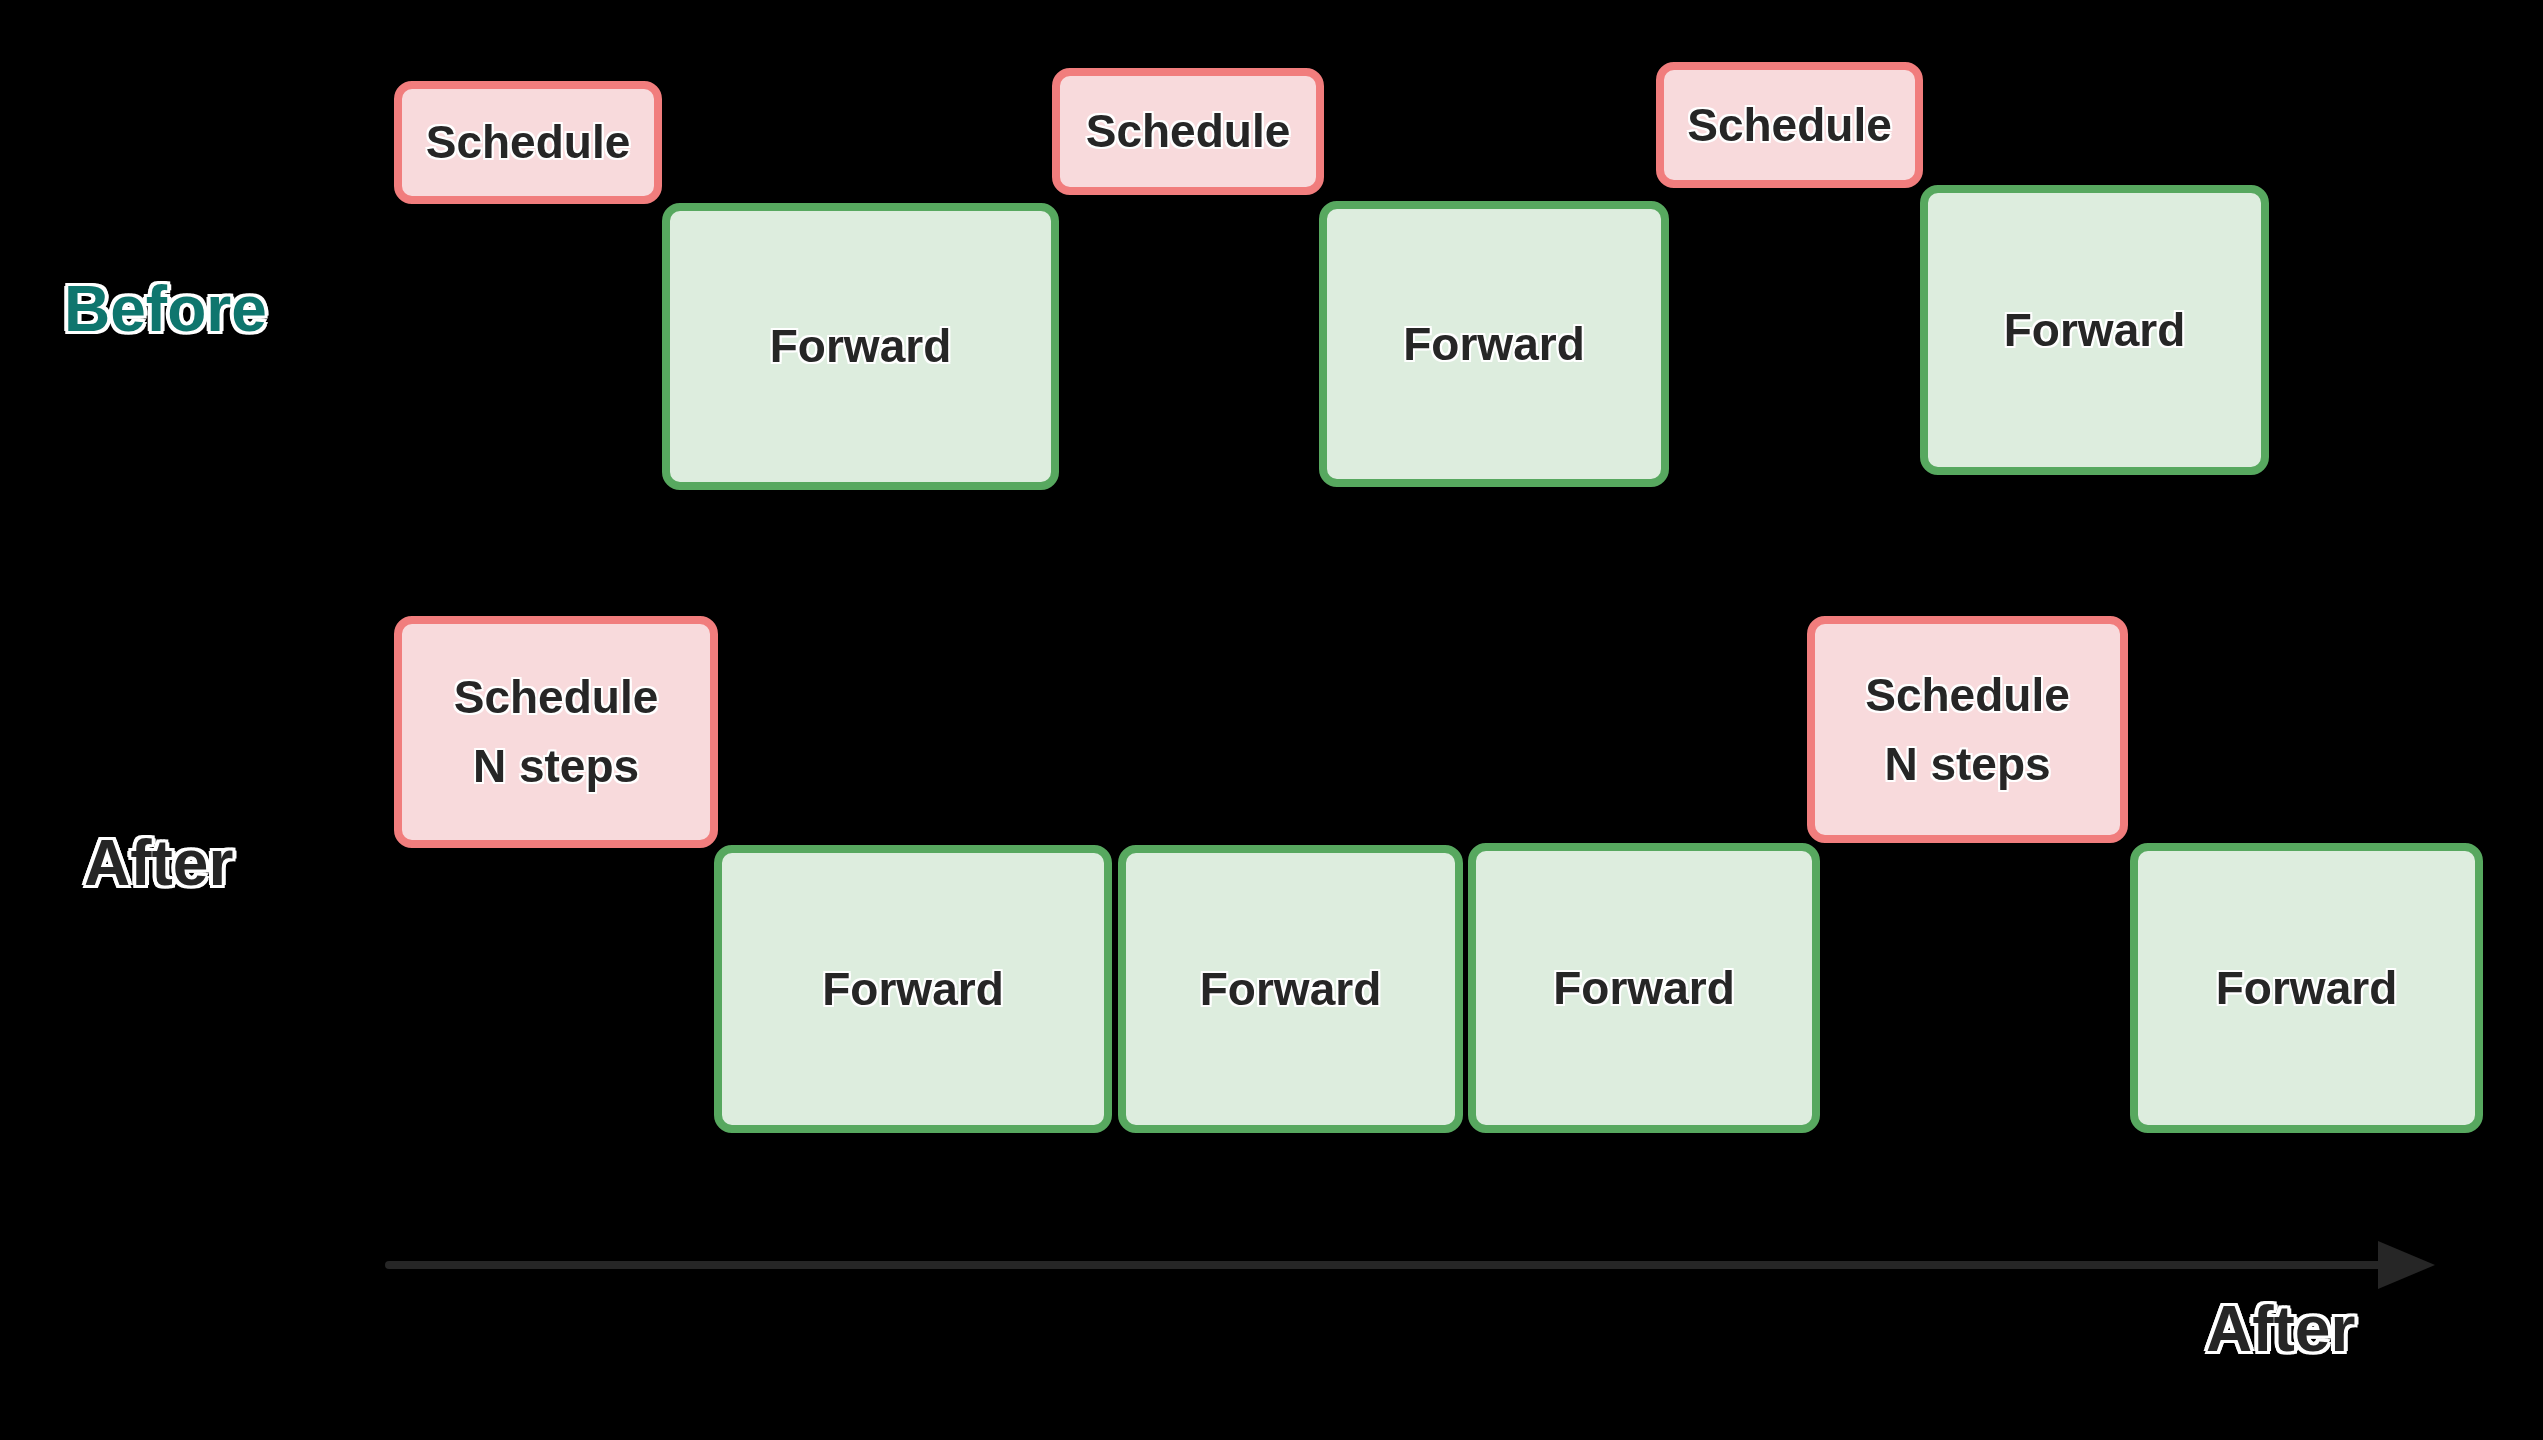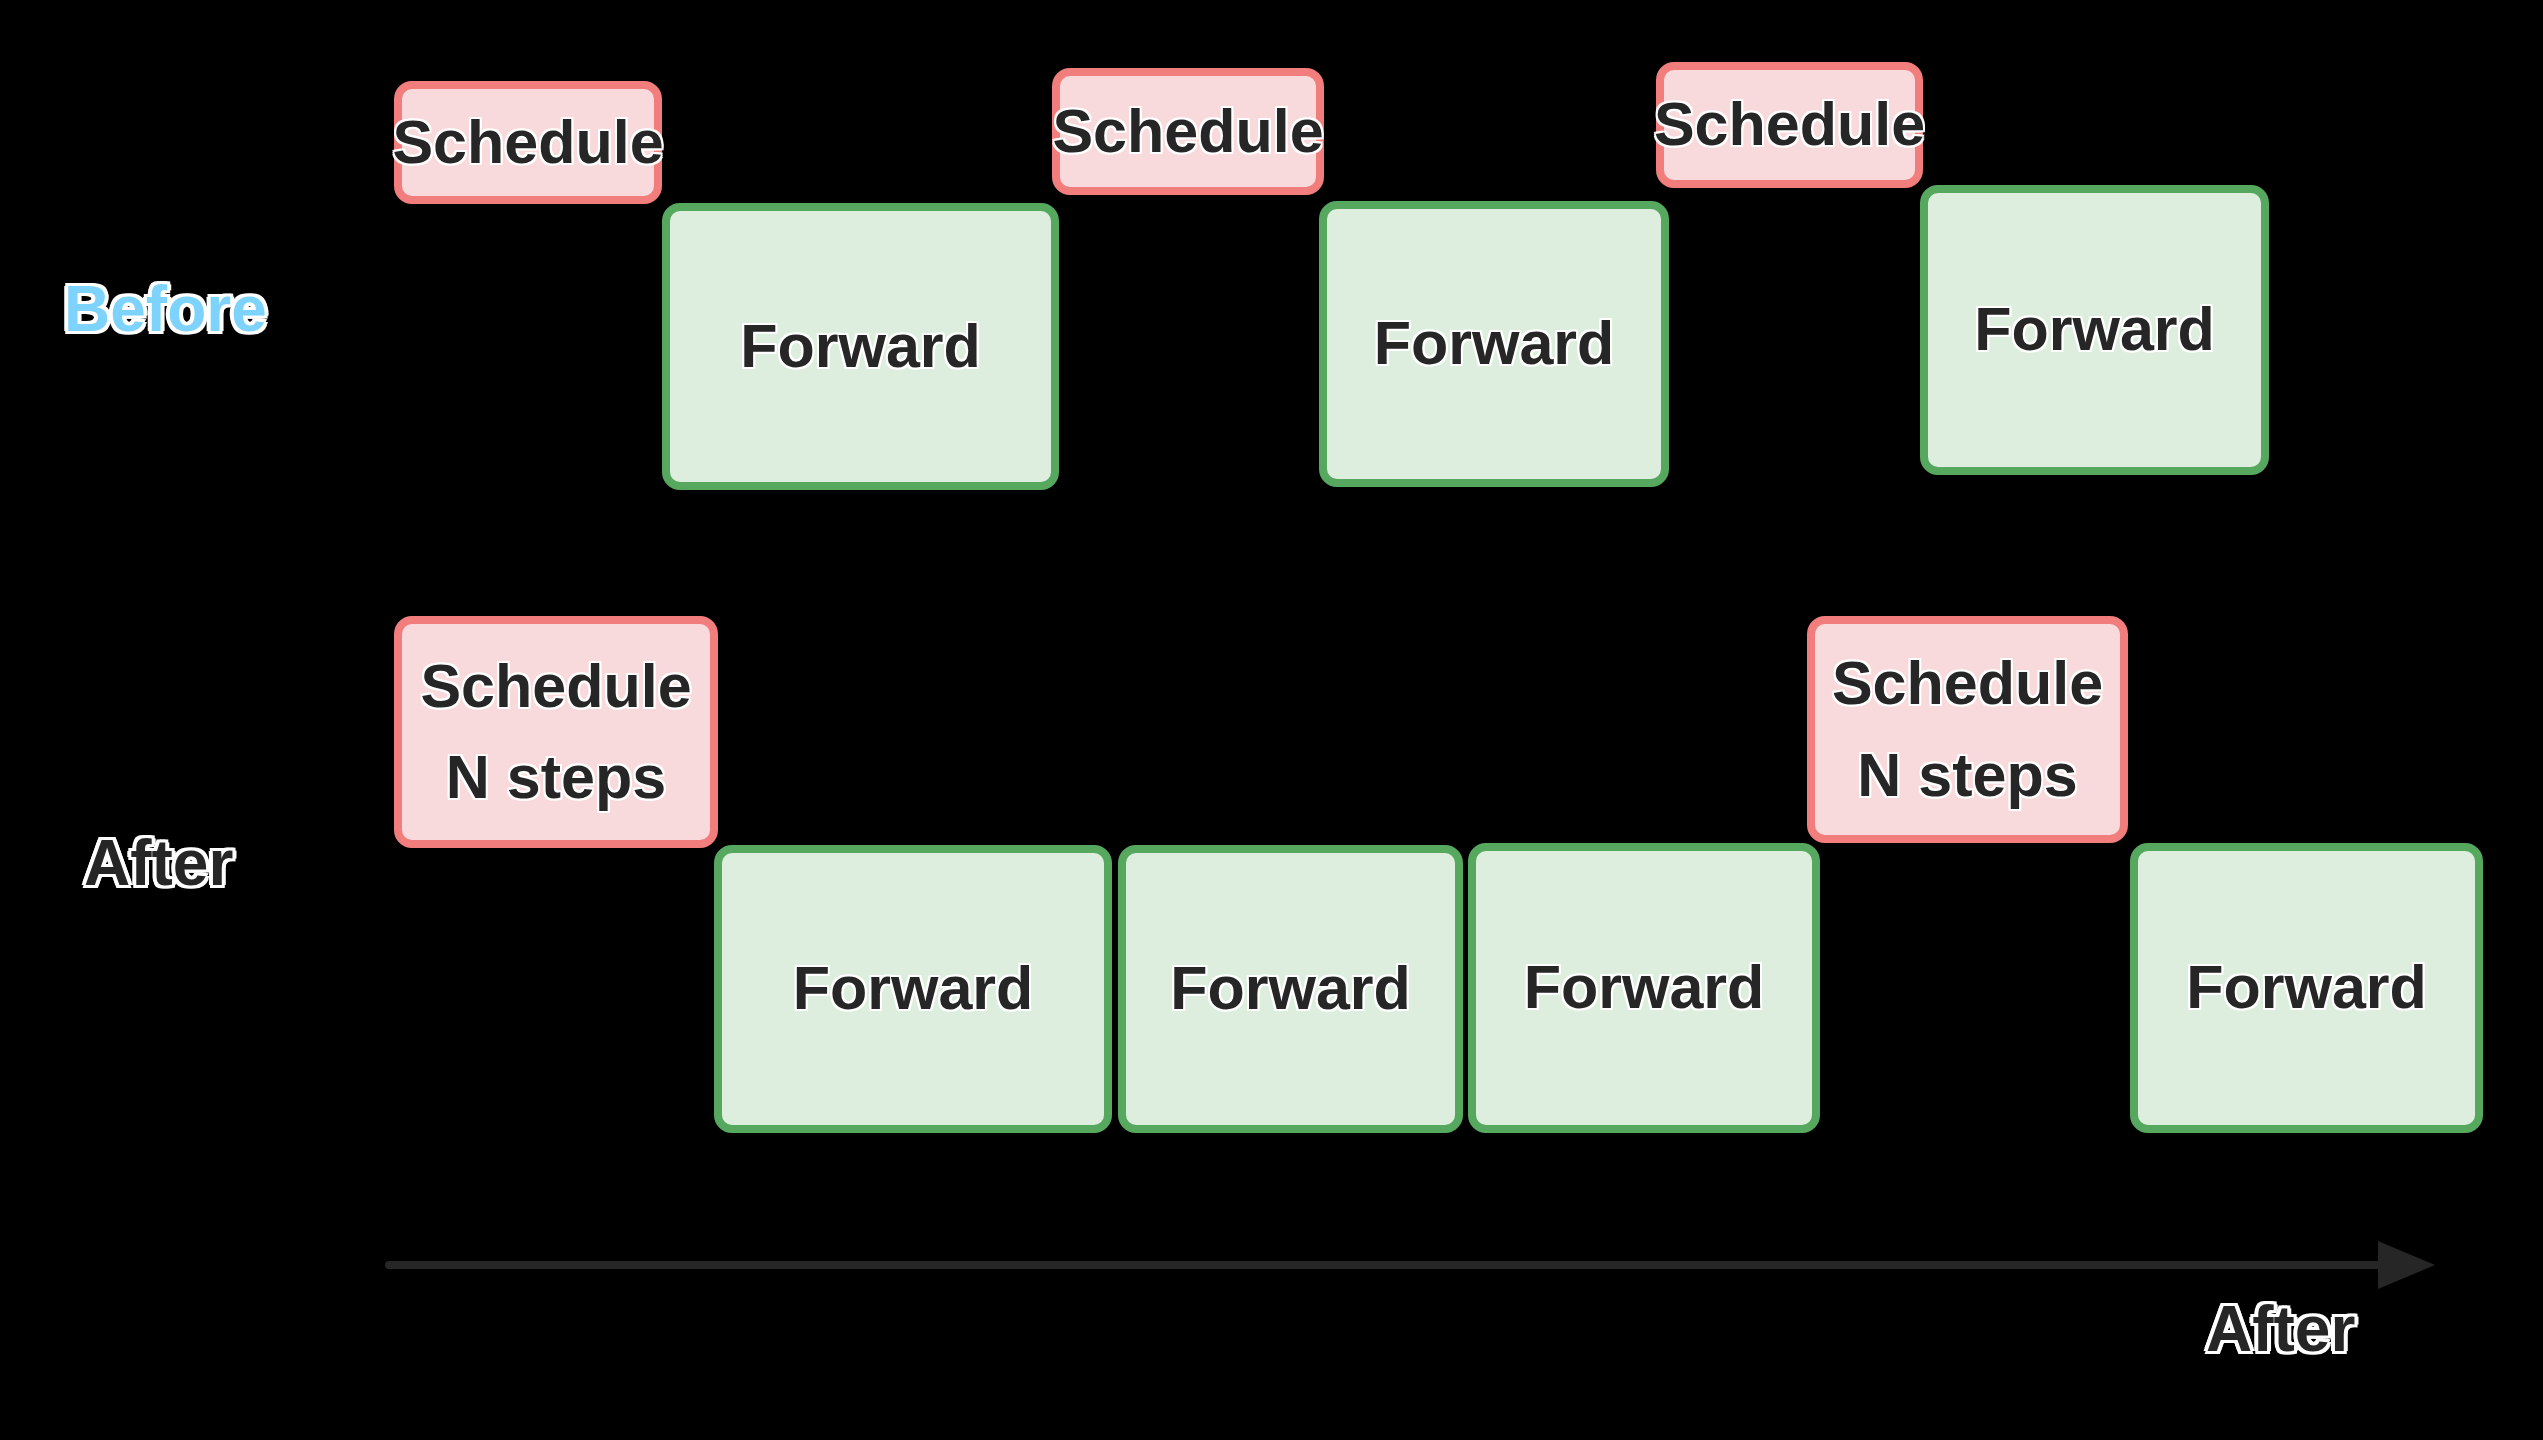--- a/index.html
+++ b/index.html
@@ -22,21 +22,21 @@
   
   .block {
     position: absolute;
     box-sizing: border-box;
     border: 8px solid;
     border-radius: 18px;
     display: flex;
     flex-direction: column;
     align-items: center;
     justify-content: center;
-    font-size: 61px;
+    font-size: 46px;
     font-weight: 700;
     line-height: 1.5;
     text-align: center;
   }
   .block.schedule { z-index: 3; }
   .block.forward  { z-index: 2; }
   .block .line {
     text-shadow:
       2px 2px 0 rgba(255,255,255,0.9), -2px -2px 0 rgba(255,255,255,0.9),
       2px -2px 0 rgba(255,255,255,0.9), -2px 2px 0 rgba(255,255,255,0.9),
@@ -79,21 +79,21 @@
     border-bottom: 24px solid transparent;
     border-left-width: 57px;
     border-left-style: solid;
     z-index: 1;
   }
 </style>
 </head>
 <body style="background: rgb(0, 0, 0);">
 
 <div id="canvas">
-  <div class="big-label" id="before-label" style="color: #7dd3fc;">Before</div>
+  <div class="big-label" id="before-label" style="color: #0f766e;">Before</div>
   <div class="big-label" id="after-label" style="color: rgb(38, 38, 38);">After</div>
 
   <div id="blocks-layer">
       <div class="block forward" style="left: 662px; top: 203px; width: 397px; height: 287px; background: rgb(221, 237, 222); border-color: rgb(87, 168, 95); color: rgb(38, 38, 38);">
         <div class="line">Forward</div>
       </div>
       <div class="block forward" style="left: 1319px; top: 201px; width: 350px; height: 286px; background: rgb(221, 237, 222); border-color: rgb(87, 168, 95); color: rgb(38, 38, 38);">
         <div class="line">Forward</div>
       </div>
       <div class="block forward" style="left: 1920px; top: 185px; width: 349px; height: 290px; background: rgb(221, 237, 222); border-color: rgb(87, 168, 95); color: rgb(38, 38, 38);">

